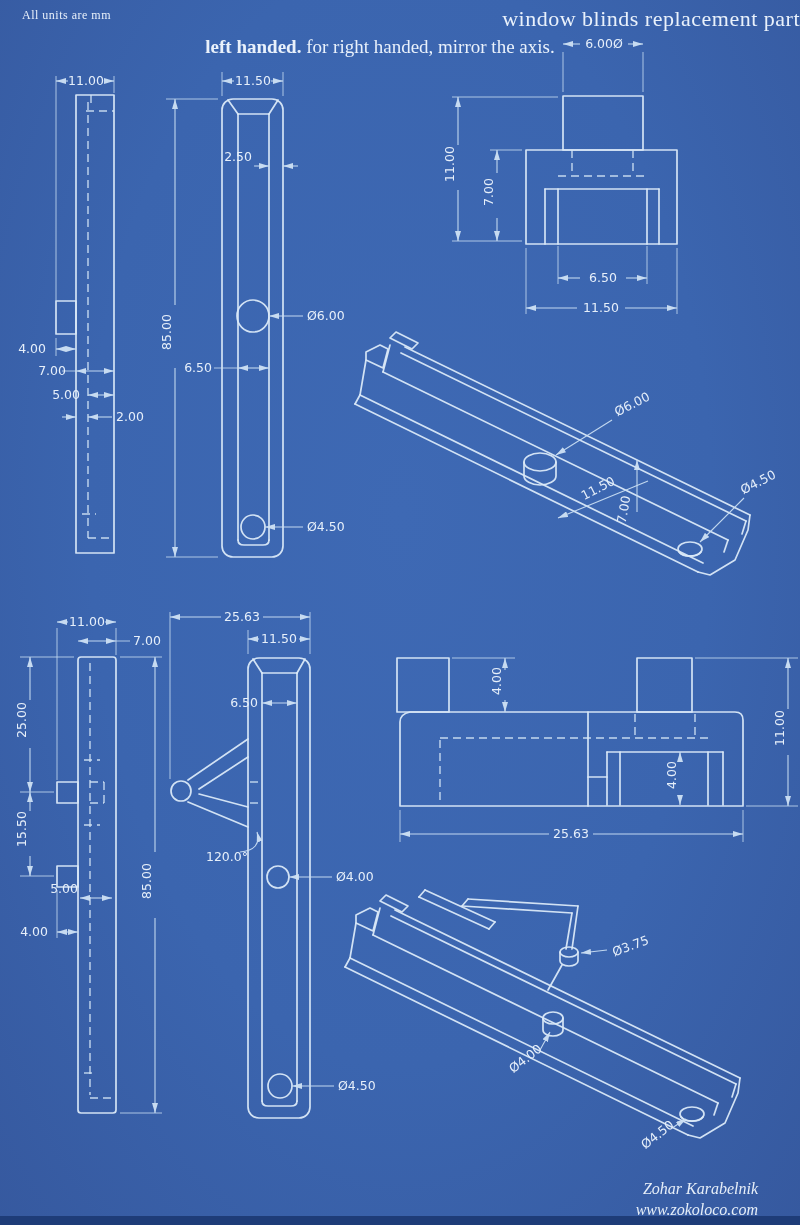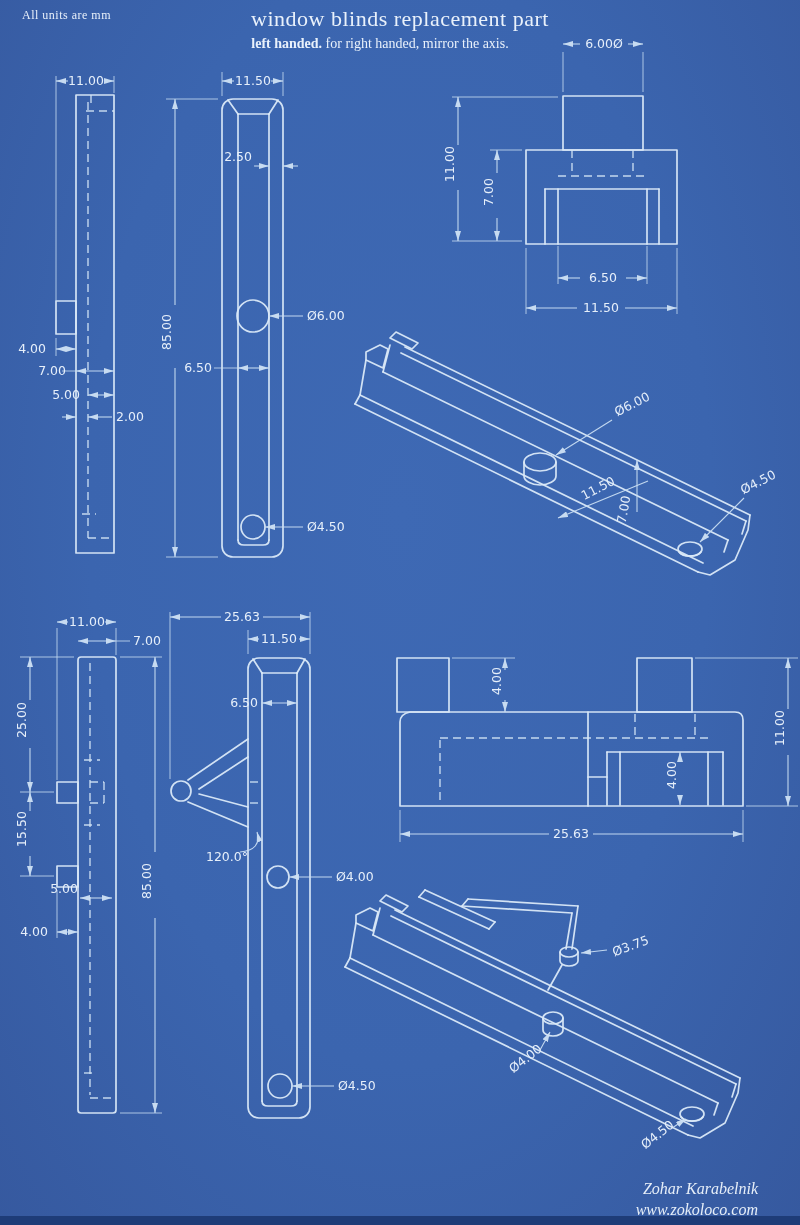--- a/index.html
+++ b/index.html
@@ -2,22 +2,22 @@
 <html><head>
 <meta charset="utf-8">
 <style>
   html,body{margin:0;padding:0;}
   #canvas{position:relative;width:800px;height:1225px;overflow:hidden;
     background:radial-gradient(ellipse at 50% 42%, #3E69B4 0%, #3B65AF 55%, #36599F 100%);
     font-family:"Liberation Serif", serif;}
   #drawing{position:absolute;left:0;top:0;}
   .hdr{position:absolute;color:#E9F1FB;}
   #units-note{left:14px;top:8px;font-size:12px;letter-spacing:.5px;margin-left:8px;}
-  #title{left:0;top:6px;width:800px;text-align:center;font-size:22px;letter-spacing:.5px;}
-  #subtitle{left:0;top:36px;width:760px;text-align:center;font-size:14px;}
+  #title{left:0;top:6px;width:800px;text-align:right;font-size:22px;letter-spacing:.5px;}
+  #subtitle{left:0;top:36px;width:760px;text-align:center;font-size:19px;}
   #subtitle .b{font-weight:bold;}
   #footer-credit{position:absolute;right:42px;top:1178px;text-align:right;color:#E6EEF8;
     font-size:16px;line-height:21px;font-style:italic;}
   #footer-bar{position:absolute;left:0;bottom:0;width:800px;height:9px;background:#1E3C78;}
   
   .pl{stroke:#DAE9F8;stroke-width:1.7;fill:none;stroke-linecap:round;stroke-linejoin:round;opacity:.95;}
   .pd{stroke:#D3E4F5;stroke-width:1.4;fill:none;stroke-dasharray:8 5;opacity:.9;}
   .dl{stroke:#C9DEF3;stroke-width:1.1;fill:none;opacity:.95;}
   .xl{stroke:#C9DEF3;stroke-width:1;fill:none;opacity:.8;}
   text{font-family:"DejaVu Sans", sans-serif;font-size:12.5px;fill:#E6EFFA;}

